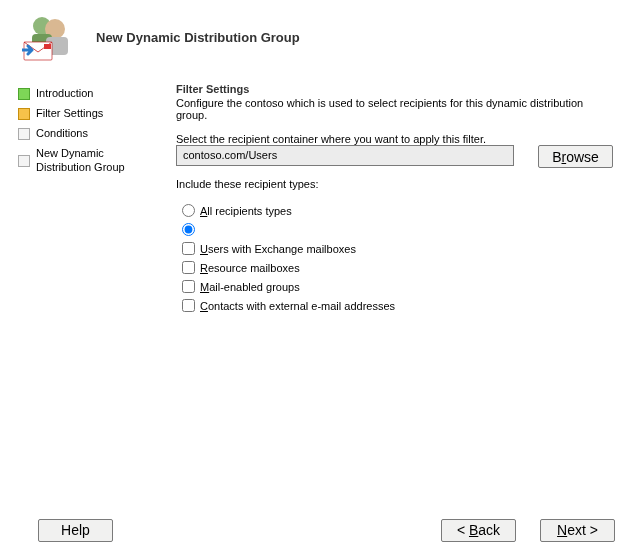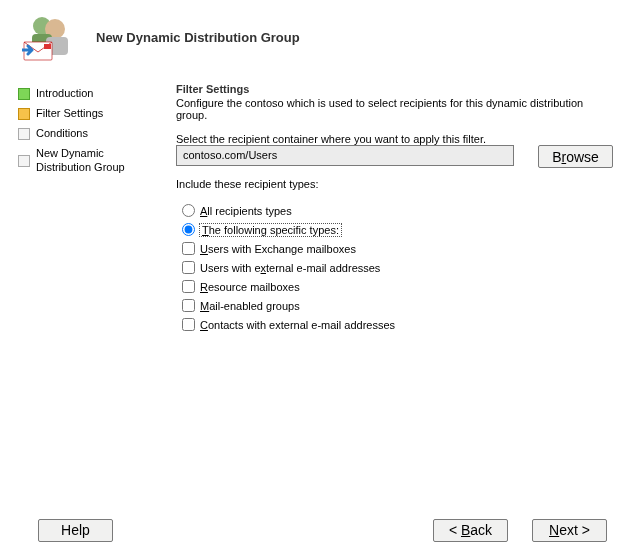--- a/index.html
+++ b/index.html
@@ -113,21 +113,21 @@
   .check-row { }
   .radio-row input[type=radio],
   .check-row input[type=checkbox] {
     margin: 0 5px 0 0;
     width: 13px; height: 13px;
   }
   .dotted { outline: 1px dotted #555; outline-offset: 0px; padding: 0 2px; }
   .ul { text-decoration: underline; }
   .footer {
     position: absolute;
-    left: 0; right: 12px; bottom: 0;
+    left: 0; right: 4px; bottom: 0;
     height: 52px;
     display: flex;
     align-items: center;
     padding: 0 18px;
   }
   .footer .spacer { flex: 1; }
   .footer .btn { margin-left: 24px; min-width: 75px; }
   .footer .btn.help { margin-left: 20px; }
 </style>
 </head>
@@ -183,30 +183,25 @@
 
     <div class="section-label">Include these recipient types:</div>
 
     <label class="radio-row">
       <input type="radio" name="rtype" style="">
       <span><span class="ul">A</span>ll recipients types</span>
     </label>
 
     <label class="radio-row">
       <input type="radio" name="rtype" checked="" style="">
-      <span class="dotted"><span class="ul">T</span>he following specific types:</span>
     </label>
 
     <label class="check-row">
       <input type="checkbox" style="">
       <span><span class="ul">U</span><span>sers with Exchange mailboxes</span></span>
-    </label>
-    <label class="check-row">
-      <input type="checkbox" style="">
-      <span><span>Users with e</span><span class="ul">x</span>ternal e-mail addresses</span>
     </label>
     <label class="check-row">
       <input type="checkbox" style="">
       <span><span class="ul">R</span><span>esource mailboxes</span></span>
     </label>
     <label class="check-row">
       <input type="checkbox" style="">
       <span><span class="ul">M</span><span>ail-enabled groups</span></span>
     </label>
     <label class="check-row">

